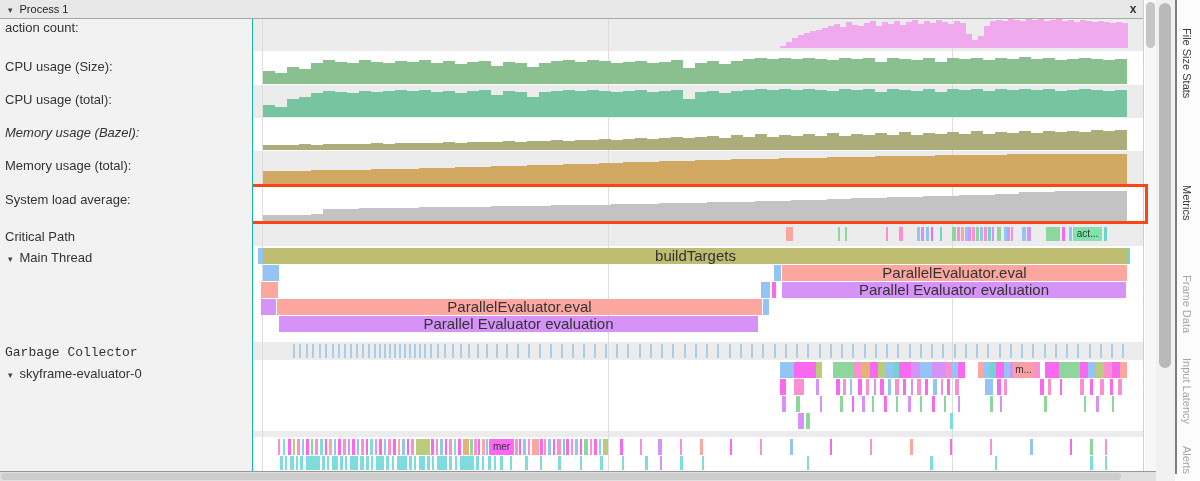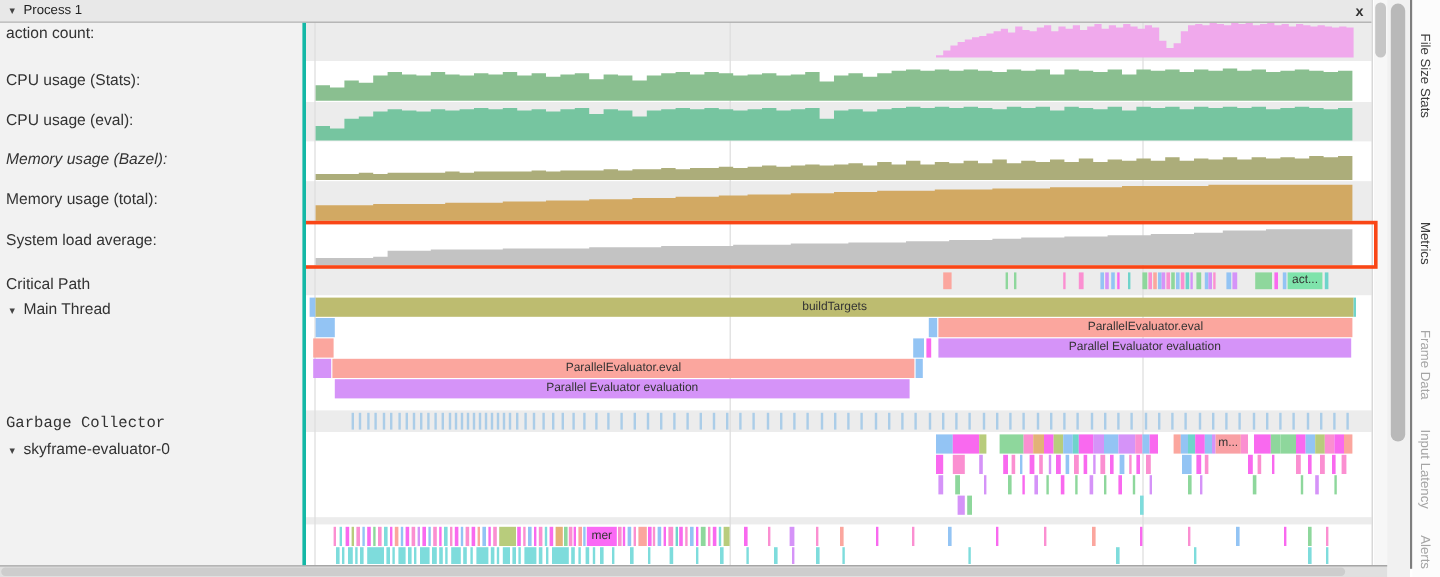--- a/index.html
+++ b/index.html
@@ -4,25 +4,25 @@
 <style>
   html,body{margin:0;padding:0;background:#fff;}
   .stage{position:relative;width:1200px;height:481px;background:#ffffff;overflow:hidden;
          font-family:"Liberation Sans",sans-serif;-webkit-font-smoothing:antialiased;}
   .abs{position:absolute;}
   .hdr{left:0;top:0;width:1143px;height:18px;background:#e8e8e8;border-bottom:1px solid #a9a9a9;
        font-size:11px;color:#222;}
   .hdr-title{left:8px;top:3px;}
   .hdr-close{left:1126px;top:2px;width:14px;height:14px;font-size:12px;font-weight:bold;color:#333;
              text-align:center;cursor:pointer;line-height:14px;}
-  .left-panel{left:0;top:19px;width:252px;height:452px;background:#f2f2f2;border-right:3px solid #14b8a6;z-index:6;}
+  .left-panel{left:0;top:19px;width:252px;height:452px;background:#f2f2f2;border-right:1px solid #14b8a6;z-index:6;}
   .row-label{position:absolute;left:5px;font-size:13px;color:#333;white-space:nowrap;}
   .thread-label{position:absolute;font-size:13px;color:#333;white-space:nowrap;}
   .arrow{font-size:9px;color:#444;margin-right:7px;}
-  .flame{position:absolute;height:16px;font-size:10px;color:#333;text-align:center;overflow:hidden;
+  .flame{position:absolute;height:16px;font-size:15px;color:#333;text-align:center;overflow:hidden;
          white-space:nowrap;line-height:16px;}
   .chip{position:absolute;font-size:10px;color:#333;text-align:center;overflow:hidden;white-space:nowrap;}
   .tick{position:absolute;}
   .gridline{position:absolute;top:19px;width:1px;height:452px;background:#dddddd;}
   .highlight{position:absolute;box-sizing:border-box;z-index:5;pointer-events:none;}
   .tabstrip{left:1177px;top:0;width:23px;height:481px;background:#fcfcfc;}
   .tab{position:absolute;left:4px;writing-mode:vertical-lr;font-size:11px;white-space:nowrap;cursor:pointer;}
   .sep{left:1175px;top:0;width:2px;height:474px;background:#7e7e7e;}
   .content-edge{left:1143px;top:0;width:1px;height:471px;background:#cfcfcf;}
   .sb-v-track-inner{left:1145px;top:0;width:11px;height:471px;background:#f7f7f7;}
@@ -418,22 +418,22 @@
 
   <div class="abs hdr">
     <span class="abs hdr-title">
       <span class="arrow">▾</span><span>Process 1</span>
     </span>
     <span class="abs hdr-close">x</span>
   </div>
 
   <div class="abs left-panel" id="left-panel">
       <div class="row-label" style="top: 1px; left: 5px;"><span>action count:</span></div>
-      <div class="row-label" style="top: 40px; left: 5px;"><span>CPU usage (Stats):</span></div>
-      <div class="row-label" style="top: 73px; left: 5px;"><span>CPU usage (eval):</span></div>
+      <div class="row-label" style="top: 40px; left: 5px;"><span>CPU usage (Size):</span></div>
+      <div class="row-label" style="top: 73px; left: 5px;"><span>CPU usage (total):</span></div>
       <div class="row-label" style="top: 106px; left: 5px; font-style: italic;"><span>Memory usage (Bazel):</span></div>
       <div class="row-label" style="top: 139px; left: 5px;"><span>Memory usage (total):</span></div>
       <div class="row-label" style="top: 173px; left: 5px;"><span>System load average:</span></div>
       <div class="row-label" style="top: 210px; left: 5px;"><span>Critical Path</span></div>
       <div class="thread-label" style="top: 231px; left: 8px;"><span class="arrow">▾</span><span>Main Thread</span></div>
       <div class="row-label" style="top: 326px; left: 5px; font-family: Liberation Mono, monospace;"><span>Garbage Collector</span></div>
       <div class="thread-label" style="top: 347px; left: 8px;"><span class="arrow">▾</span><span>skyframe-evaluator-0</span></div>
     </div>
 
   <div class="abs content-edge"></div>

